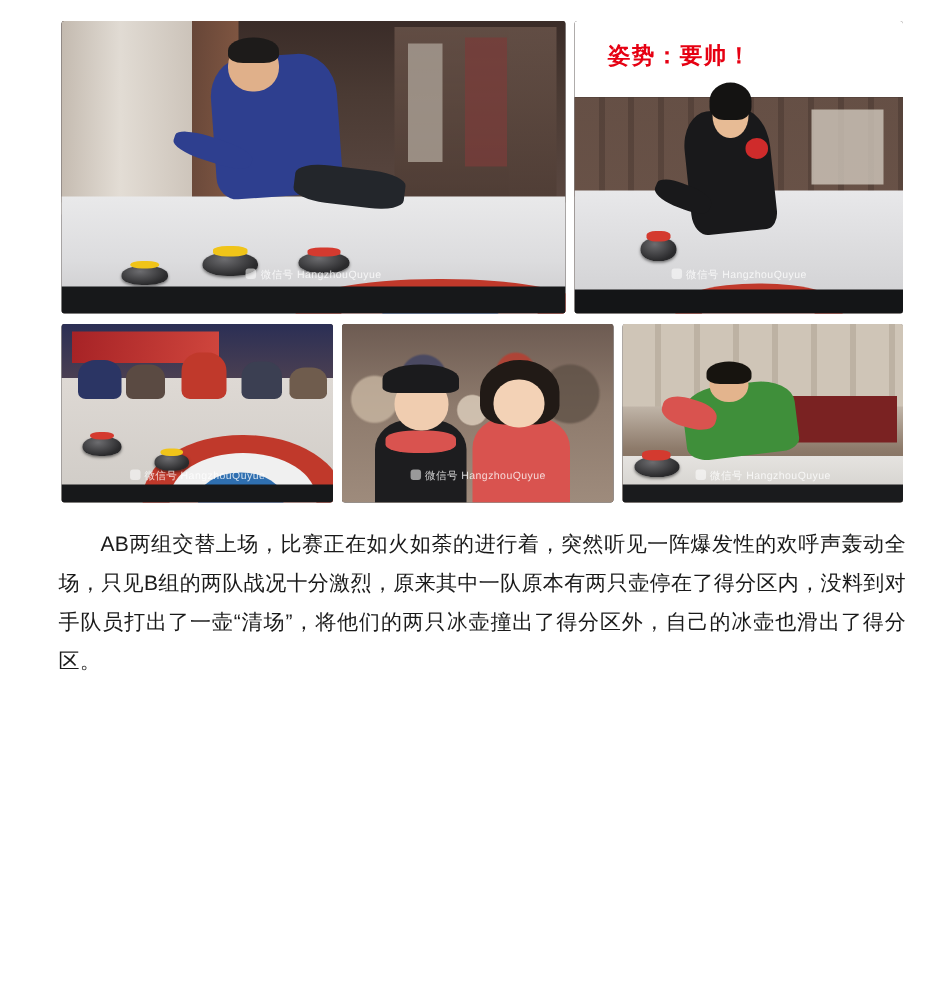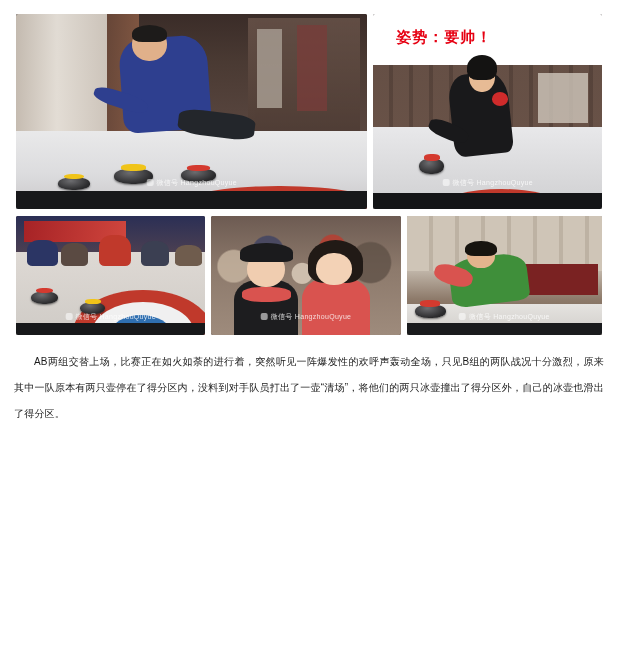--- a/index.html
+++ b/index.html
@@ -11,20 +11,21 @@
     height: 656px;
     background: #ffffff;
     font-family: "Liberation Sans", sans-serif;
     overflow: hidden;
   }
   .page {
     position: relative;
     width: 618px;
     height: 656px;
     box-sizing: border-box;
+    padding-left: 25px;
   }
 
   
   .gallery-top {
     display: flex;
     gap: 6px;
     padding: 14px 16px 0 16px;
     box-sizing: border-box;
   }
   .photo {
@@ -353,21 +354,21 @@
   .p5-stone { left: 4%; bottom: 14%; width: 16%; height: 12%; }
   .p5-stone .handle { background: #d43a2f; }
 
   
   .article {
     padding: 14px 14px 0 14px;
     box-sizing: border-box;
   }
   .para {
     color: #1a1a1a;
-    font-size: 10px;
+    font-size: 14px;
     line-height: 26px;
     text-align: justify;
     margin: 0 0 2px 0;
     text-indent: 2em;
     letter-spacing: .2px;
   }
 </style>
 </head>
 <body>
 

